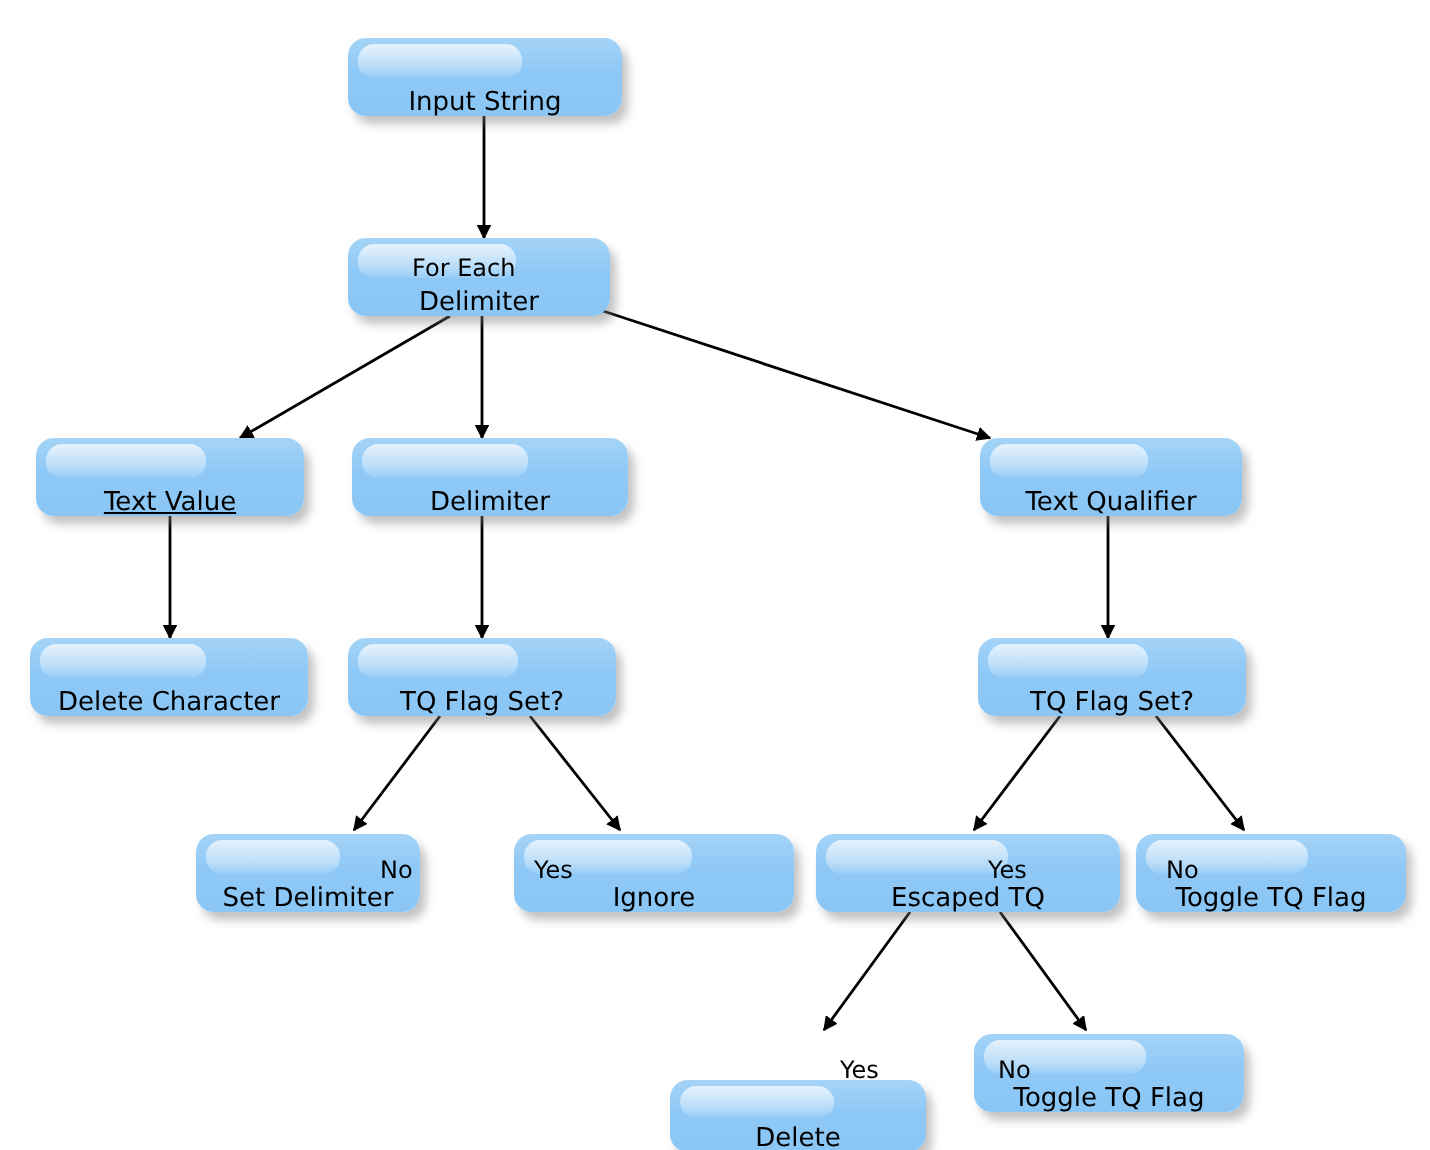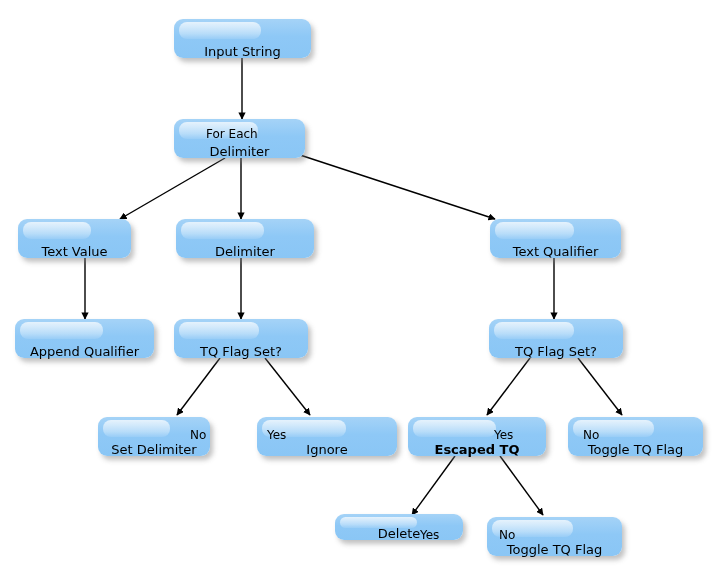--- a/index.html
+++ b/index.html
@@ -95,61 +95,61 @@
 
   <div id="node-group">
       <div class="node" style="left: 174px; top: 19px; width: 137px; height: 39px;">
         <div class="hl"></div>
         <div class="label">Input String</div>
       </div>
       <div class="node" style="left: 174px; top: 119px; width: 131px; height: 39px;">
         <div class="hl"></div>
         <div class="label">Delimiter</div>
       </div>
-      <div class="node" style="left: 18px; top: 219px; width: 113px; height: 39px;">
+      <div class="node" style="left: 18px; top: 219px; width: 134px; height: 39px; text-decoration: underline;">
         <div class="hl"></div>
         <div class="label">Text Value</div>
       </div>
       <div class="node" style="left: 176px; top: 219px; width: 138px; height: 39px;">
         <div class="hl"></div>
         <div class="label">Delimiter</div>
       </div>
       <div class="node" style="left: 490px; top: 219px; width: 131px; height: 39px;">
         <div class="hl"></div>
         <div class="label">Text Qualifier</div>
       </div>
       <div class="node" style="left: 15px; top: 319px; width: 139px; height: 39px;">
         <div class="hl"></div>
-        <div class="label">Append Qualifier</div>
+        <div class="label">Delete Character</div>
       </div>
       <div class="node" style="left: 174px; top: 319px; width: 134px; height: 39px;">
         <div class="hl"></div>
         <div class="label">TQ Flag Set?</div>
       </div>
       <div class="node" style="left: 489px; top: 319px; width: 134px; height: 39px;">
         <div class="hl"></div>
         <div class="label">TQ Flag Set?</div>
       </div>
       <div class="node" style="left: 98px; top: 417px; width: 112px; height: 39px;">
         <div class="hl"></div>
         <div class="label">Set Delimiter</div>
       </div>
       <div class="node" style="left: 257px; top: 417px; width: 140px; height: 39px;">
         <div class="hl"></div>
         <div class="label">Ignore</div>
       </div>
-      <div class="node" style="left: 408px; top: 417px; width: 138px; height: 39px; font-weight: bold;">
+      <div class="node" style="left: 408px; top: 417px; width: 152px; height: 39px;">
         <div class="hl"></div>
         <div class="label">Escaped TQ</div>
       </div>
       <div class="node" style="left: 568px; top: 417px; width: 135px; height: 39px;">
         <div class="hl"></div>
         <div class="label">Toggle TQ Flag</div>
       </div>
-      <div class="node" style="left: 335px; top: 514px; width: 128px; height: 26px;">
+      <div class="node" style="left: 335px; top: 540px; width: 128px; height: 36px;">
         <div class="hl"></div>
         <div class="label">Delete</div>
       </div>
       <div class="node" style="left: 487px; top: 517px; width: 135px; height: 39px;">
         <div class="hl"></div>
         <div class="label">Toggle TQ Flag</div>
       </div>
     </div>
   <div id="edge-label-group">
       <div class="edge-label" style="left: 206px; top: 80px;">For Each</div>

